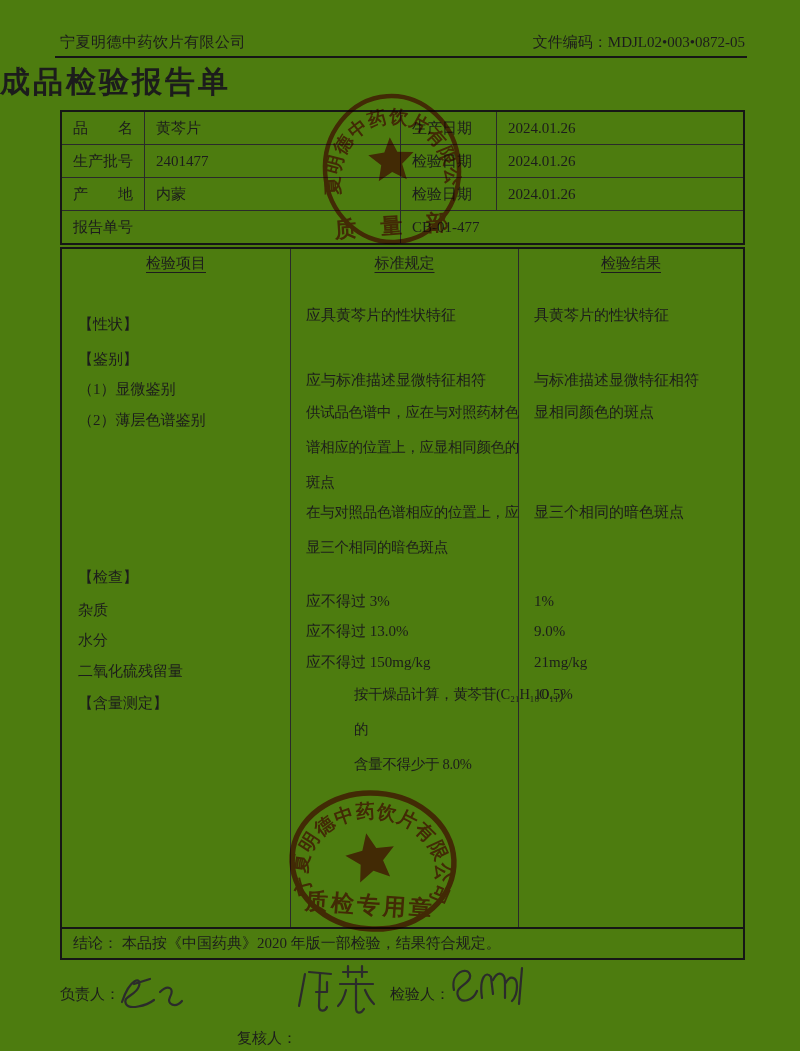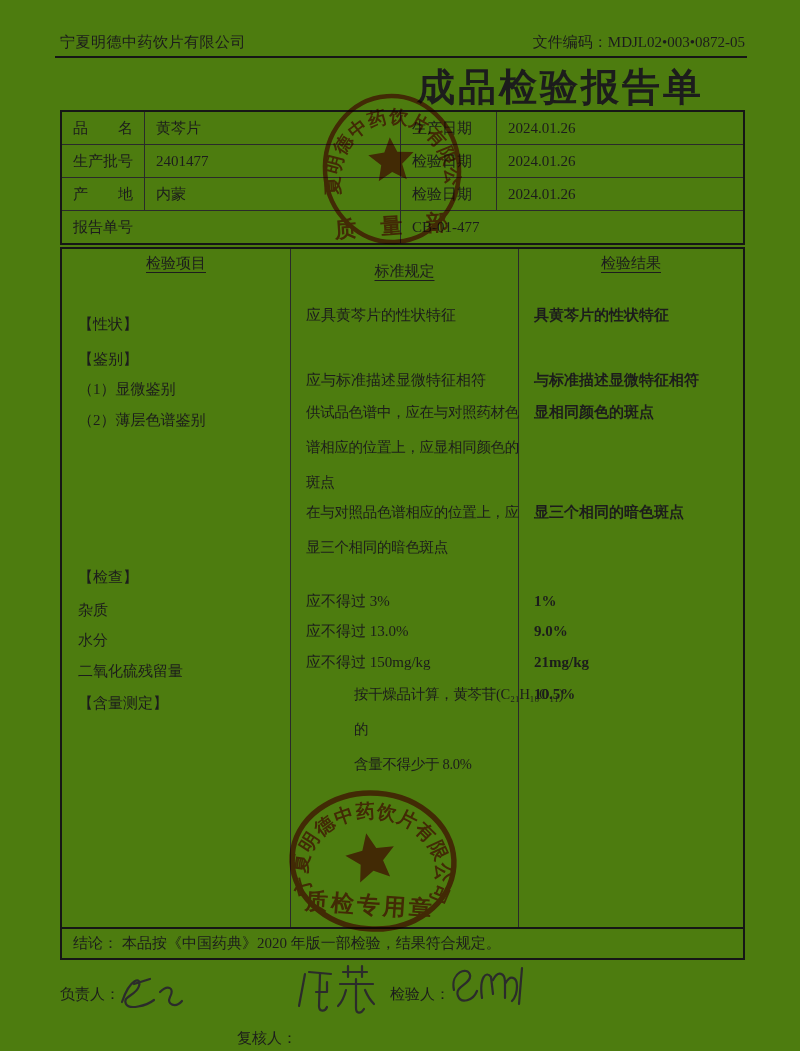--- a/index.html
+++ b/index.html
@@ -5,23 +5,23 @@
   html,body{margin:0;padding:0;background:#ffffff;}
   .page{
     position:relative;width:800px;height:1051px;background:#4d7c0f;
     font-family:"Liberation Serif","DejaVu Serif",serif;color:#1c1c1c;overflow:hidden;
   }
   
   .hdr-company{position:absolute;left:60px;top:33px;font-size:15px;letter-spacing:.5px;}
   .hdr-code{position:absolute;right:55px;top:33px;font-size:15px;}
   .hdr-rule{position:absolute;left:55px;top:56px;width:692px;height:2px;background:#161616;}
   .doc-title{
-    position:absolute;left:0;top:62px;width:704px;text-align:right;
+    position:absolute;left:0;top:62px;width:704px;text-align:left;
     font-family:"Liberation Sans","DejaVu Sans",sans-serif;
-    font-size:38px;font-weight:bold;letter-spacing:3px;
+    font-size:30px;font-weight:bold;letter-spacing:3px;
   }
   
   .info{
     position:absolute;left:60px;top:110px;width:685px;box-sizing:border-box;
     display:grid;grid-template-columns:83px 256px 96px 246px;
     grid-template-rows:33px 33px 33px 32px;
     border:2px solid #161616;font-size:15px;
   }
   .info .c{box-sizing:border-box;border-right:1px solid #2a2a2a;border-bottom:1px solid #2a2a2a;
     display:flex;align-items:center;padding-left:11px;white-space:nowrap;}
@@ -30,24 +30,24 @@
   .info .span2a{grid-column:1/3;}
   .info .span2b{grid-column:3/5;}
   
   .main{
     position:absolute;left:60px;top:247px;width:685px;height:682px;
     box-sizing:border-box;border:2px solid #161616;font-size:15px;
   }
   .vline{position:absolute;top:0;bottom:0;width:1px;background:#2a2a2a;}
   .v1{left:228px;} .v2{left:456px;}
   .mh{position:absolute;top:5px;text-align:center;text-decoration:underline;text-underline-offset:4px;}
-  .mh1{left:0;width:228px;} .mh2{left:229px;width:227px;margin-top:8px;} .mh3{left:457px;width:224px;}
+  .mh1{left:0;width:228px;} .mh2{left:229px;width:227px;} .mh3{left:457px;width:224px;}
   .ln{position:absolute;line-height:22px;white-space:nowrap;}
   .para{position:absolute;line-height:35px;white-space:pre-line;width:216px;letter-spacing:-.3px;font-size:14.5px;}
-  .c1{left:16px;margin-top:9px;} .c2{left:244px;} .c3{left:472px;font-weight:bold;}
+  .c1{left:16px;margin-top:9px;} .c2{left:244px;} .c3{left:472px;}
   
   .t-xz{top:55px;} .t-jb{top:90px;} .t-wj{top:120px;} .t-bc{top:151px;}
   .t-jc{top:308px;} .t-za{top:341px;} .t-sf{top:371px;} .t-ey{top:402px;} .t-hl{top:434px;}
   
   .t-std1{top:55px;} .t-std2{top:120px;} .t-p1{top:146px;} .t-p2{top:246px;}
   .t-std5{top:341px;} .t-std6{top:371px;} .t-std7{top:402px;} .t-p3{top:428px;margin-left:48px;}
   
   .t-r1{top:55px;} .t-r2{top:120px;} .t-r3{top:152px;} .t-r4{top:252px;}
   .t-r5{top:341px;} .t-r6{top:371px;} .t-r7{top:402px;} .t-r8{top:434px;}
   

